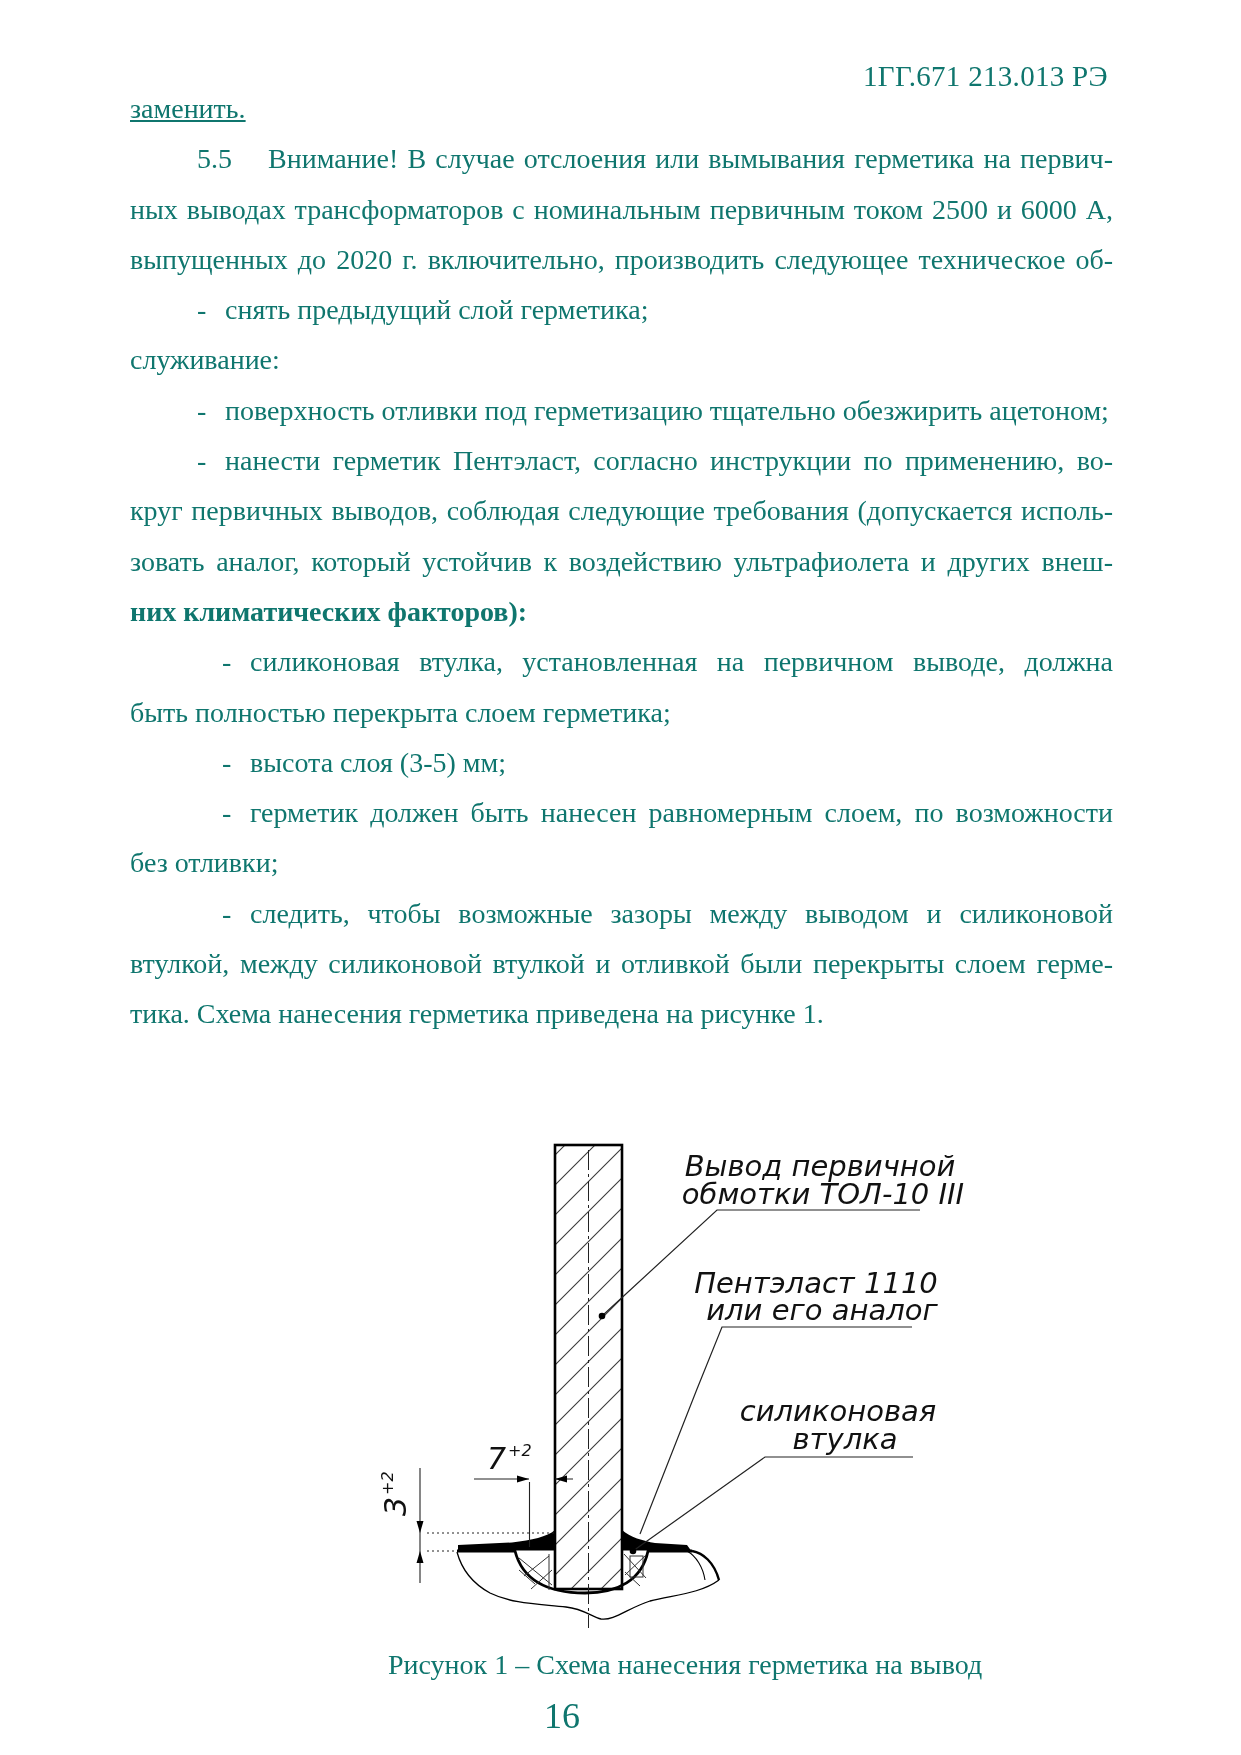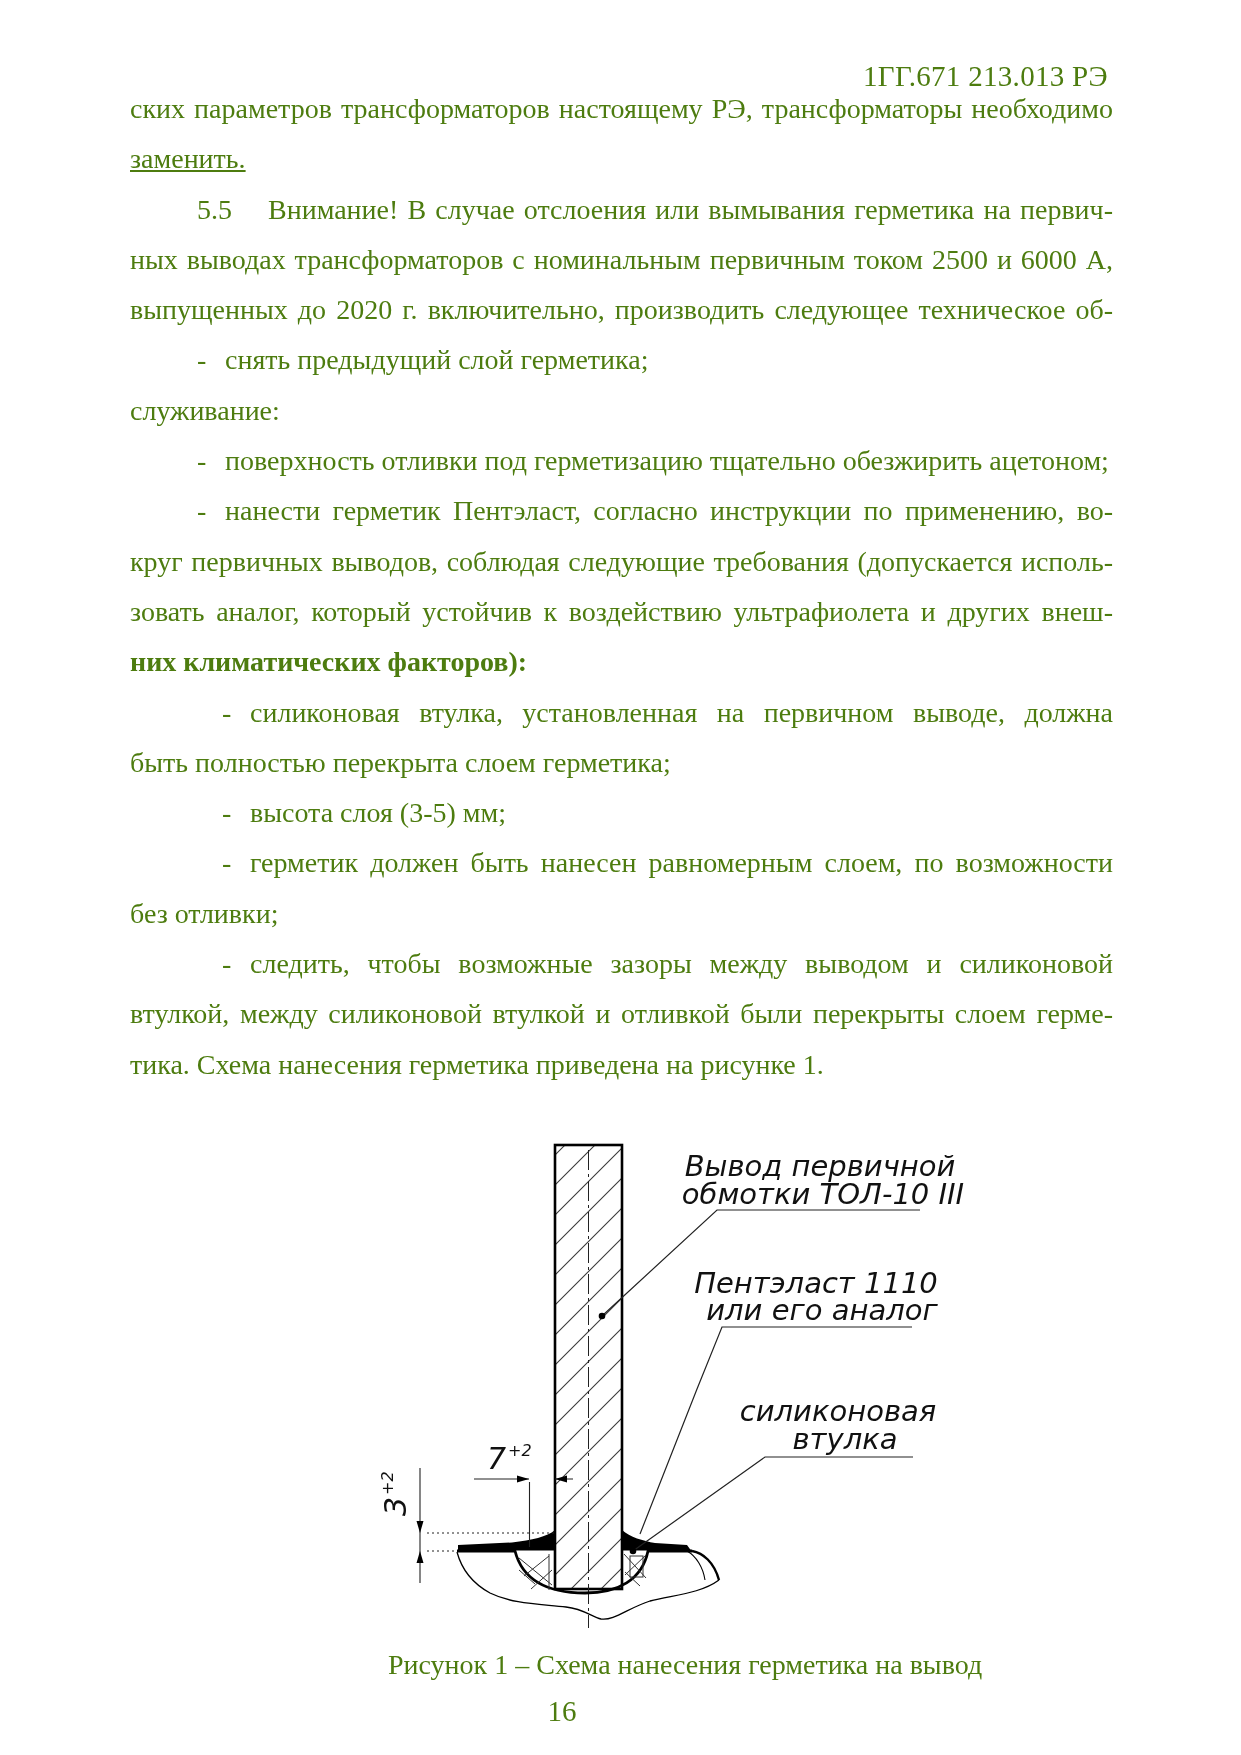--- a/index.html
+++ b/index.html
@@ -1,50 +1,49 @@
 <!DOCTYPE html>
 <html><head>
 <meta charset="utf-8">
 <style>
   html,body{margin:0;padding:0;background:#777;}
   #page{
     position:relative;width:1241px;height:1755px;background:#ffffff;
-    font-family:"Liberation Serif", serif;color:#4d7c0f;overflow:hidden;
+    font-family:"Liberation Serif", serif;color:#0f766e;overflow:hidden;
   }
   #doc-number{
     position:absolute;top:60px;left:0;width:1108px;text-align:right;
     font-size:29px;letter-spacing:0.3px;
   }
   #body-text{position:absolute;top:84px;left:130px;width:983px;}
   .bl{height:50.3px;line-height:50.3px;font-size:28px;}
   .bl.j{text-align:justify;text-align-last:justify;word-spacing:-1px;}
   .bl.nj{white-space:nowrap;}
   .pnum{display:inline-block;width:71px;}
   .dash{display:inline-block;width:28px;}
   #figure{position:absolute;left:330px;top:1140px;}
   #figure text{font-family:"DejaVu Sans", sans-serif;font-style:italic;fill:#111;}
   .fig-label{font-size:29px;}
   .dim-main{font-size:30px;}
   .dim-sup{font-size:16px;}
   #figure-caption{
     position:absolute;left:388px;top:1649px;font-size:28px;white-space:nowrap;
   }
   #page-number{
-    position:absolute;top:1695px;left:0;width:1124px;text-align:center;font-size:29px;
+    position:absolute;top:1695px;left:0;width:1124px;text-align:center;font-size:36px;
   }
 </style>
 </head>
 <body>
 
 <div id="page">
 
   <div id="doc-number">1ГГ.671 213.013 РЭ</div>
 
   <div id="body-text">
-      <div class="bl j" style="padding-left: 0px;">ских параметров трансформаторов настоящему РЭ, трансформаторы необходимо</div>
       <div class="bl nj" style="padding-left: 0px; text-decoration: underline;">заменить.</div>
       <div class="bl j" style="padding-left: 67px;"><span class="pnum">5.5</span>Внимание! В случае отслоения или вымывания герметика на первич-</div>
       <div class="bl j" style="padding-left: 0px;">ных выводах трансформаторов с номинальным первичным током 2500 и 6000 А,</div>
       <div class="bl j" style="padding-left: 0px;">выпущенных до 2020 г. включительно, производить следующее техническое об-</div>
       <div class="bl nj" style="padding-left: 67px;"><span class="dash">-</span>снять предыдущий слой герметика;</div>
       <div class="bl nj" style="padding-left: 0px;">служивание:</div>
       <div class="bl nj" style="padding-left: 67px;"><span class="dash">-</span>поверхность отливки под герметизацию тщательно обезжирить ацетоном;</div>
       <div class="bl j" style="padding-left: 67px;"><span class="dash">-</span>нанести герметик Пентэласт, согласно инструкции по применению, во-</div>
       <div class="bl j" style="padding-left: 0px;">круг первичных выводов, соблюдая следующие требования (допускается исполь-</div>
       <div class="bl j" style="padding-left: 0px;">зовать аналог, который устойчив к воздействию ультрафиолета и других внеш-</div>

